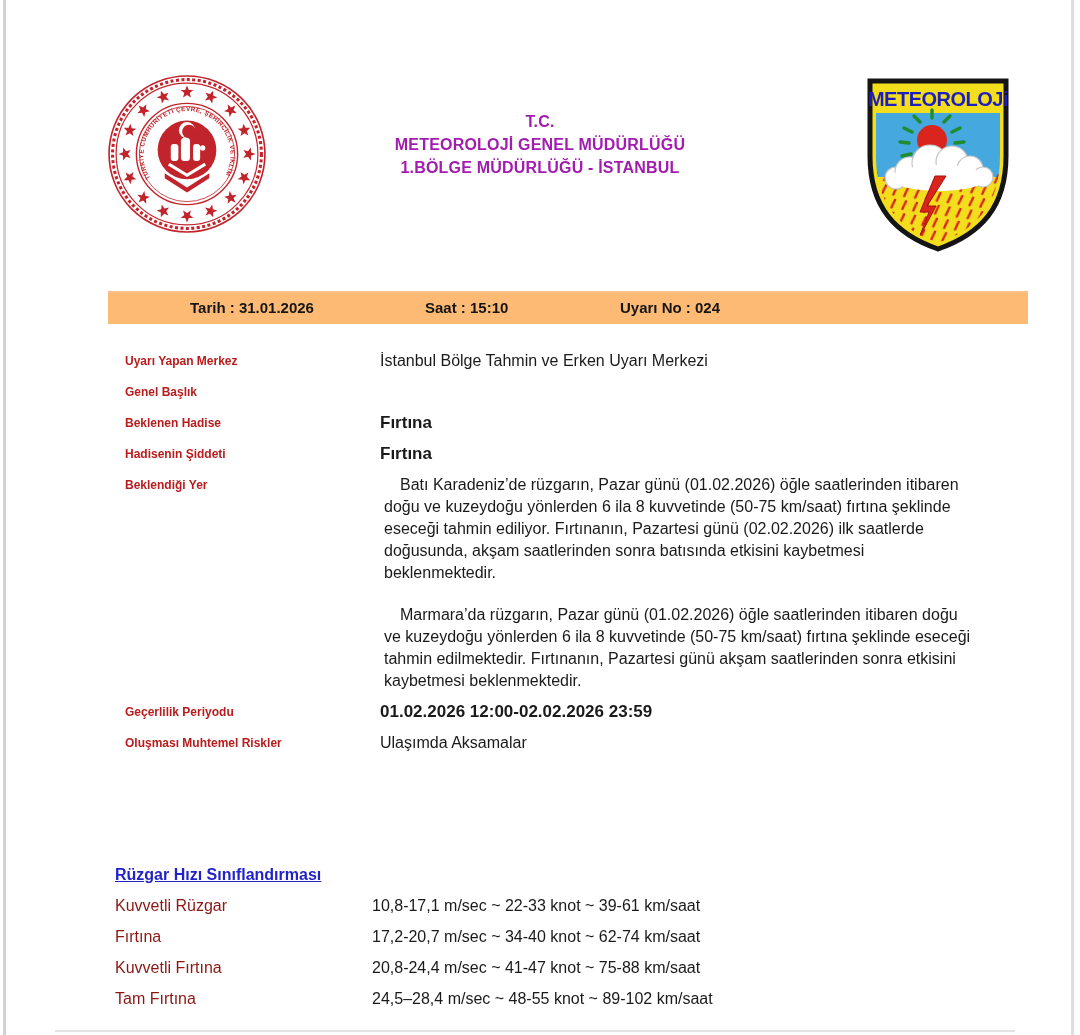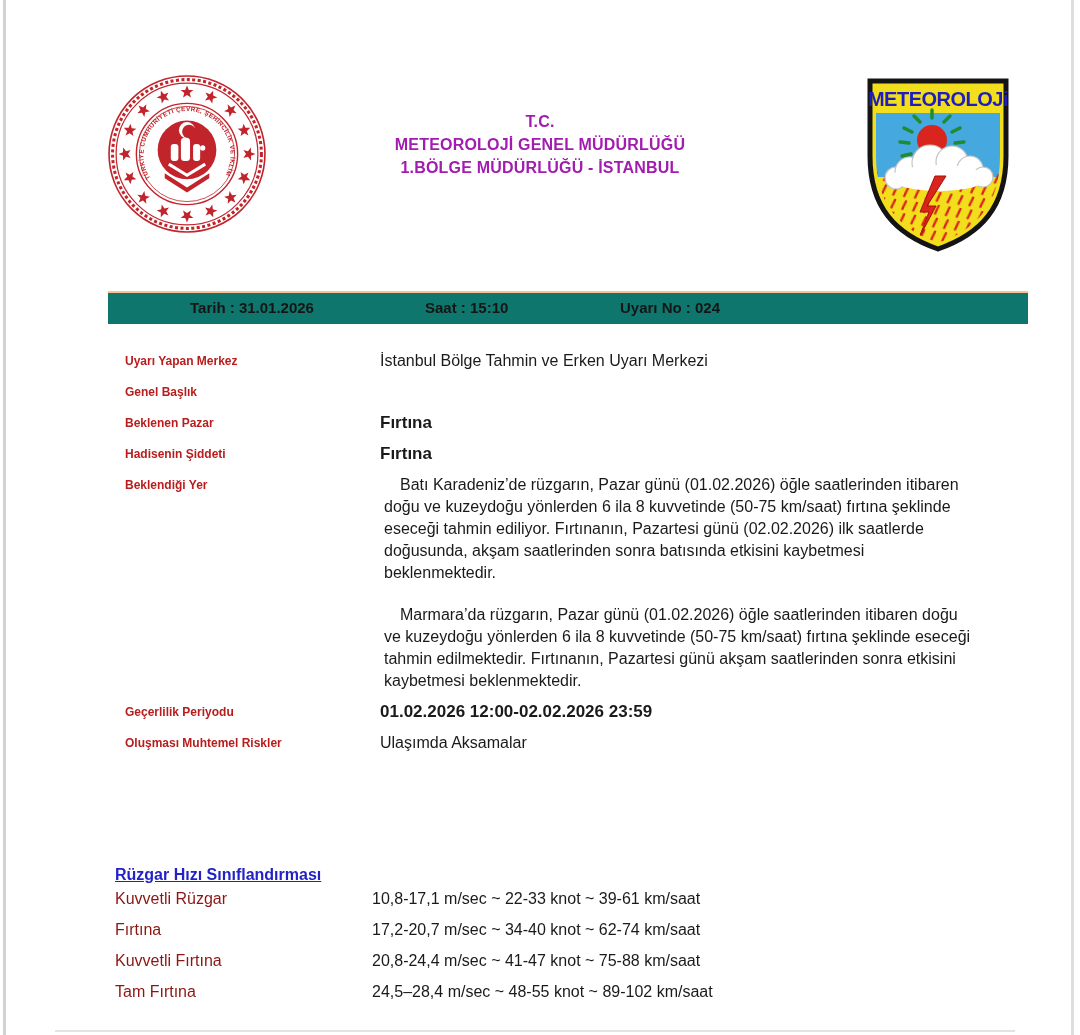--- a/index.html
+++ b/index.html
@@ -14,21 +14,21 @@
   .seal   { position:absolute; left:106px; top:73px; width:162px; height:162px; }
   .shield { position:absolute; left:862px; top:76px; width:152px; height:178px; }
 
   .letterhead {
     position:absolute; left:240px; top:110px; width:600px; text-align:center;
     color:#a21caf; font-weight:bold; font-size:16px; line-height:23px; letter-spacing:.2px;
   }
 
   .info-bar {
     position:absolute; left:108px; top:291px; width:920px; height:31px;
-    background:#0f766e; border-top:2px solid #fbc18a;
+    background:#fdba74; border-top:2px solid #fbc18a;
   }
   .info-bar span {
     position:absolute; top:0; line-height:29px; font-weight:bold; font-size:15px; color:#151515;
   }
   .ib-date { left:82px; }
   .ib-time { left:317px; }
   .ib-no   { left:512px; }
 
   .details { position:absolute; left:125px; top:350px; width:855px; color:#1a1a1a; }
   .drow   { display:flex; align-items:flex-start; margin-bottom:9px; }
@@ -40,21 +40,21 @@
   .dvalue { flex:1; font-size:16px; line-height:22px; }
   .dvalue.bold { font-weight:bold; font-size:17px; }
   .dvalue.headline { max-width:522px; }
   .para { margin:0 0 20px 4px; max-width:594px; text-indent:16px; }
   .para:last-child { margin-bottom:0; }
   .mt-extra { margin-top:2px; }
 
   .windclass { position:absolute; left:115px; top:864px; width:865px; }
   .wtitle {
     color:#2222c8; font-weight:bold; font-size:16px; line-height:22px;
-    text-decoration:underline; margin-bottom:2px;
+    text-decoration:underline; margin-bottom:9px;
   }
   .wrow   { display:flex; line-height:22px; margin-bottom:9px; }
   .wlabel { flex:0 0 257px; color:#8b1612; font-size:16px; }
   .wvalue { flex:1; color:#1a1a1a; font-size:16px; }
 </style>
 </head>
 <body>
 
 <div class="page">
 
@@ -173,21 +173,21 @@
     <div class="drow">
       <div class="dlabel">Uyarı Yapan Merkez</div>
       <div class="dvalue">İstanbul Bölge Tahmin ve Erken Uyarı Merkezi</div>
     </div>
 
     <div class="drow">
       <div class="dlabel">Genel Başlık</div>
     </div>
 
     <div class="drow mt-extra">
-      <div class="dlabel">Beklenen Pazar</div>
+      <div class="dlabel">Beklenen Hadise</div>
       <div class="dvalue bold">Fırtına</div>
     </div>
 
     <div class="drow">
       <div class="dlabel">Hadisenin Şiddeti</div>
       <div class="dvalue bold">Fırtına</div>
     </div>
 
     <div class="drow">
       <div class="dlabel">Beklendiği Yer</div>

